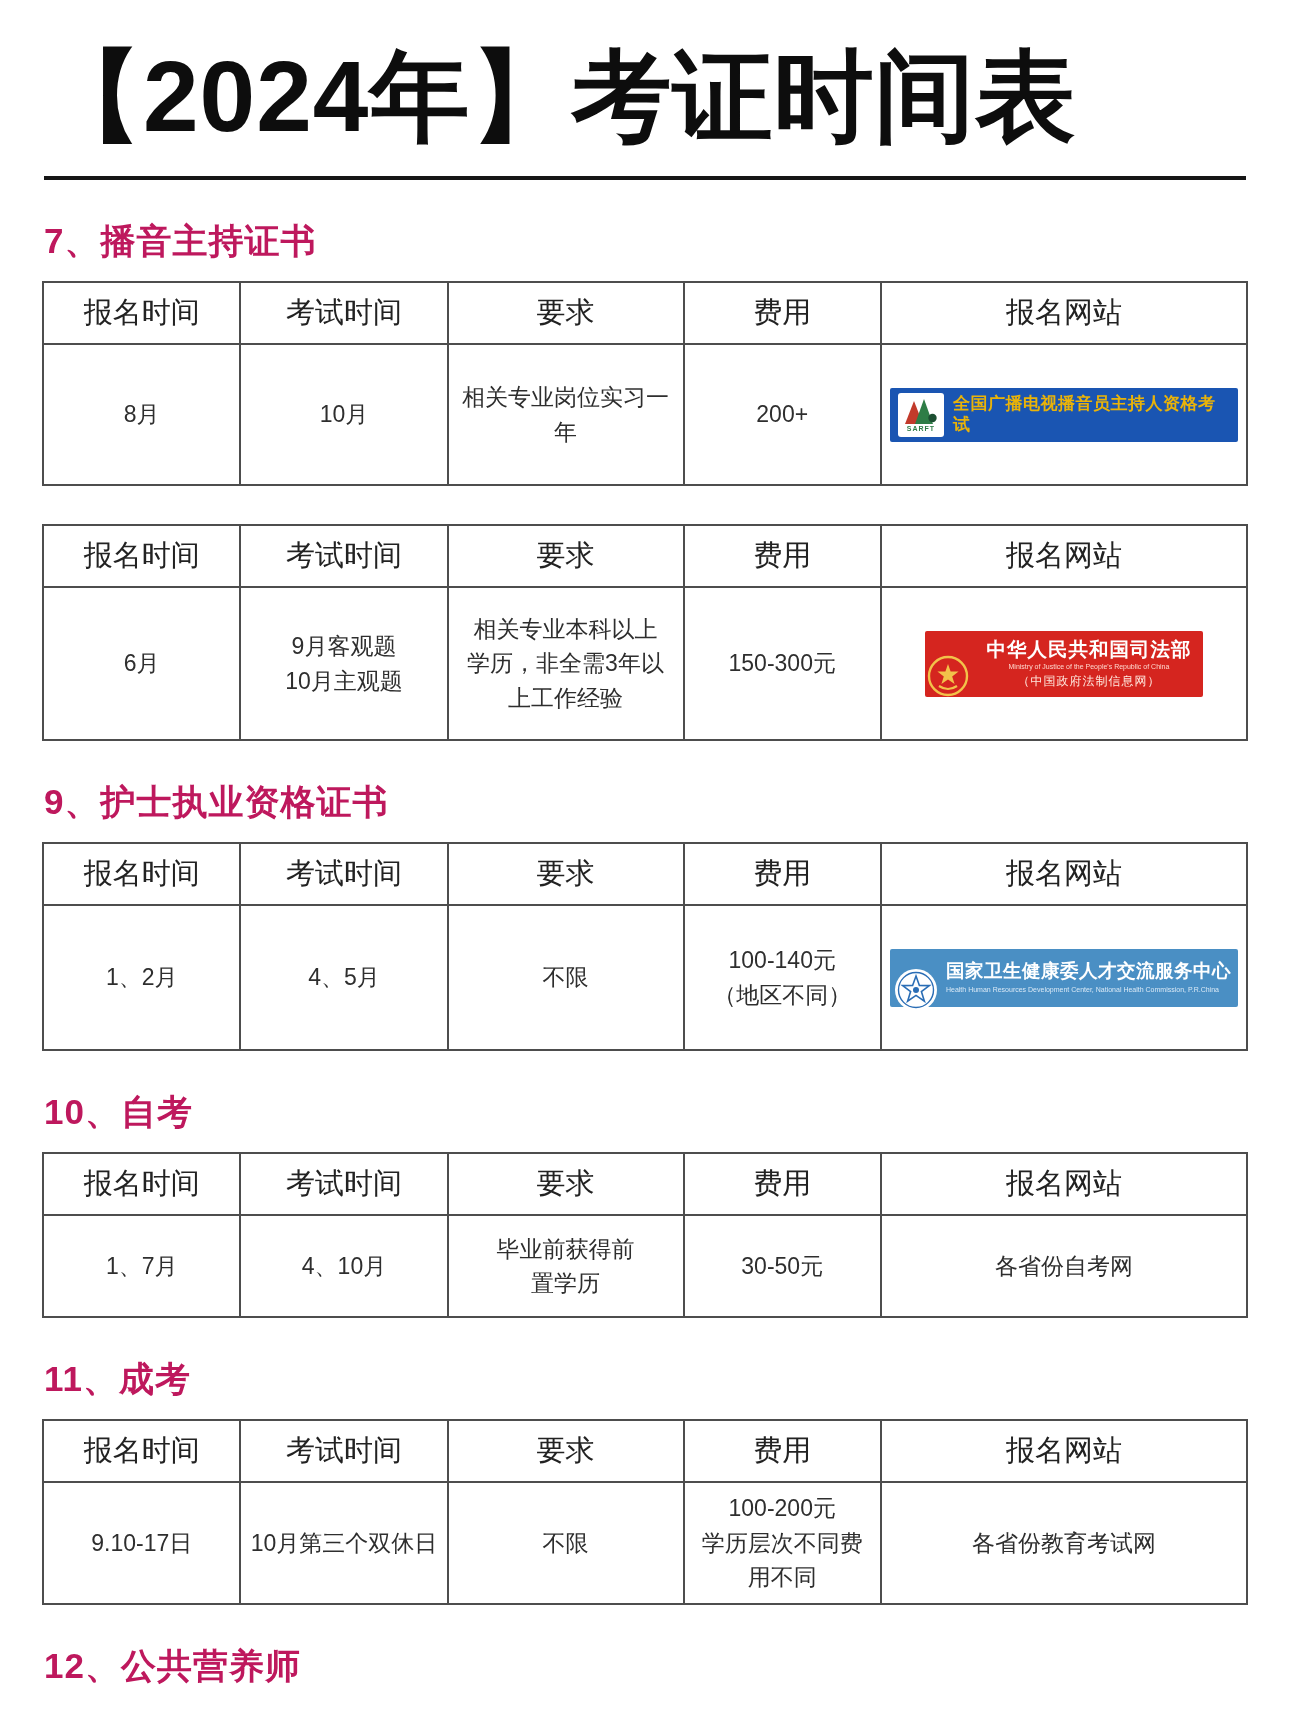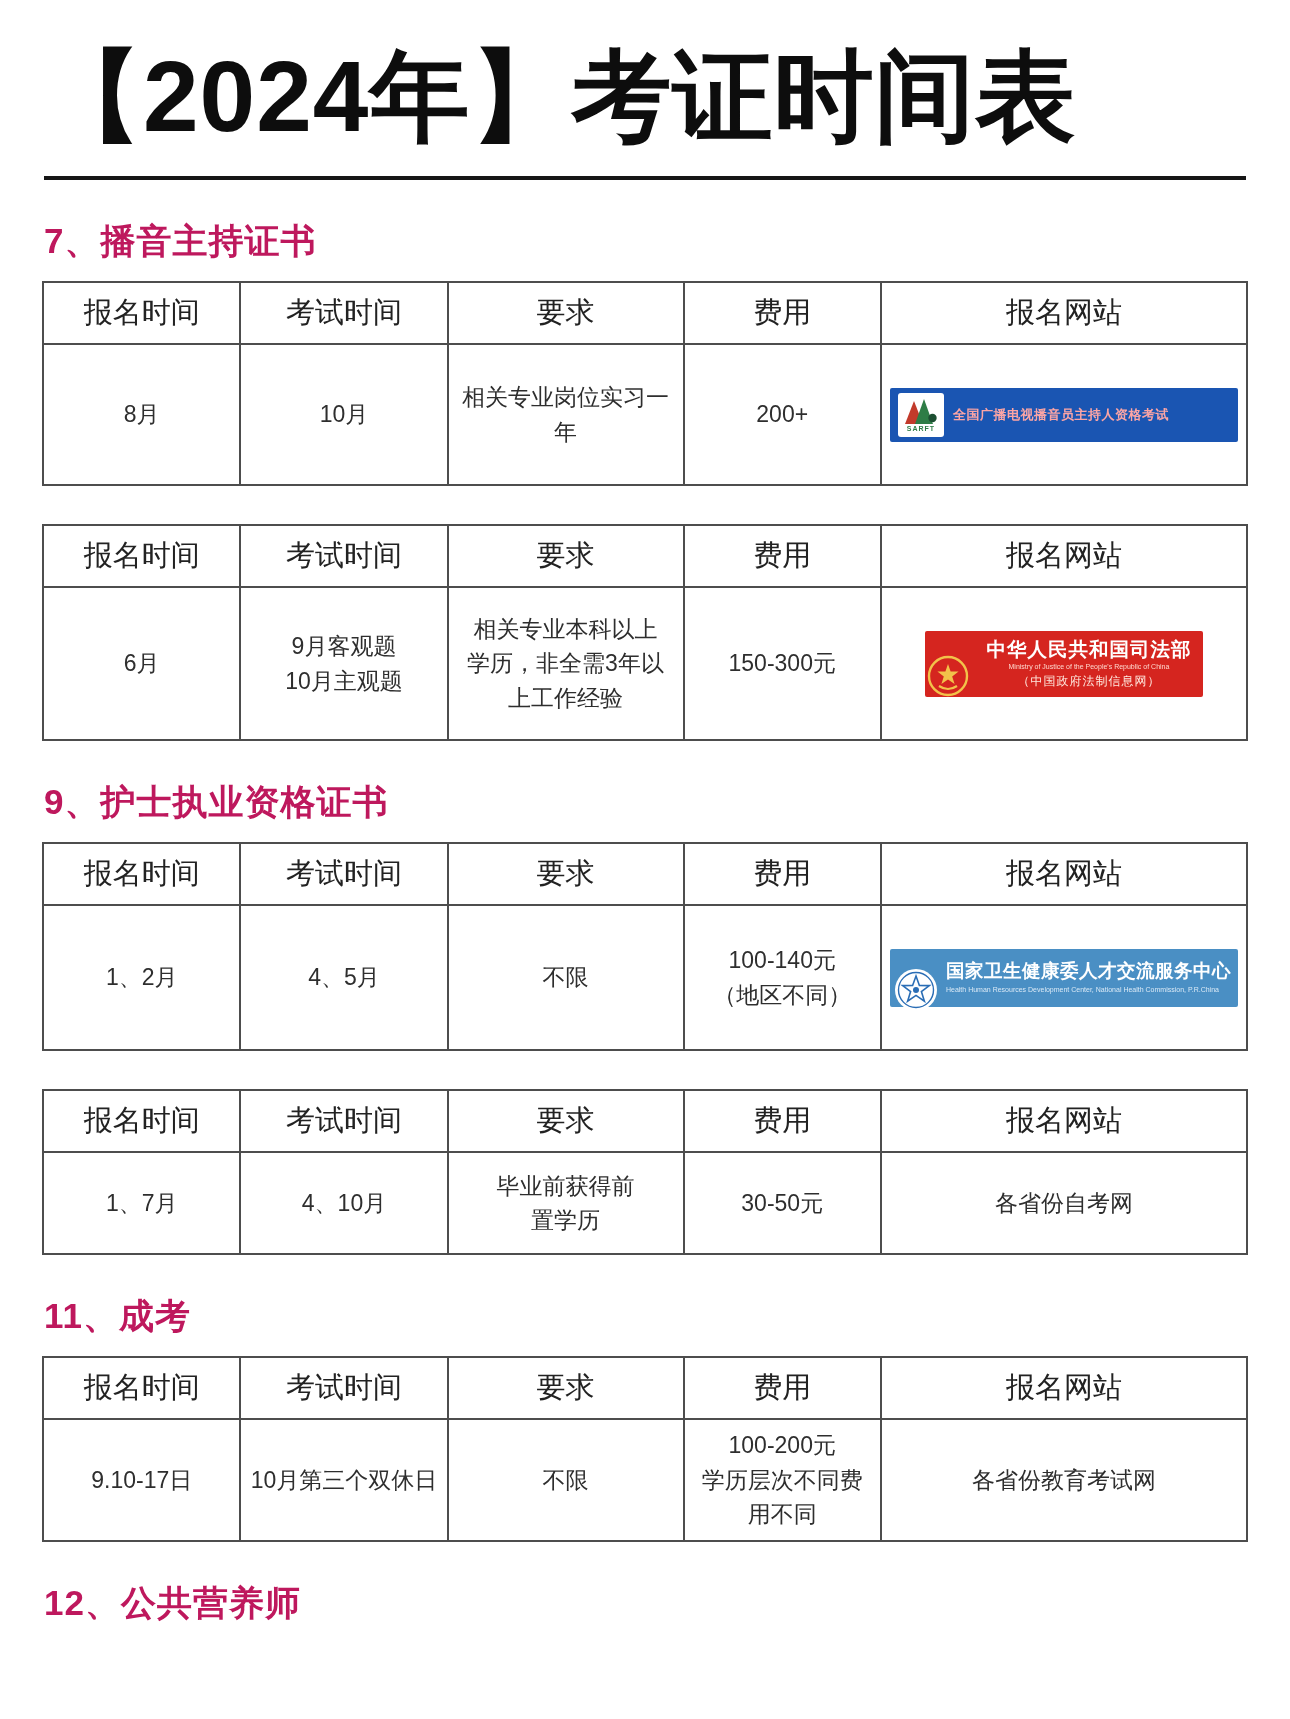--- a/index.html
+++ b/index.html
@@ -39,21 +39,21 @@
     display:flex;align-items:center;justify-content:flex-start;
     box-sizing:border-box;border-radius:2px;text-align:left;
   }
   .banner .txt{white-space:normal;}
   .banner-sarft{background:#1a55b2;height:54px;padding:5px 8px;gap:9px;width:100%;}
   .sarft-box{
     width:46px;height:44px;background:#fff;border-radius:3px;flex:0 0 auto;
     display:flex;flex-direction:column;align-items:center;justify-content:center;gap:1px;
   }
   .sarft-box em{font-style:normal;font-size:7px;font-weight:700;color:#2e7d46;letter-spacing:1px;line-height:1;}
-  .banner-sarft .txt{color:#fca5a5;font-size:13px;font-weight:700;letter-spacing:0.5px;line-height:1.2;}
+  .banner-sarft .txt{color:#eab308;font-size:17px;font-weight:700;letter-spacing:0.5px;line-height:1.2;}
   .banner-moj{
     background:#d5251f;height:66px;width:278px;margin:0 auto;padding:6px 2px;gap:8px;
   }
   .moj-text{display:flex;flex-direction:column;align-items:center;flex:1;line-height:1.15;}
   .moj-title{color:#fff;font-size:19.5px;font-weight:700;letter-spacing:1px;white-space:nowrap;}
   .moj-sub{color:#ffd8ce;font-size:7px;margin-top:2px;white-space:nowrap;}
   .moj-note{color:#ffe9df;font-size:12px;margin-top:4px;letter-spacing:1px;white-space:nowrap;}
   .banner-nhc{background:#4a8fc4;height:58px;width:100%;padding:5px 4px;gap:8px;}
   .nhc-text{display:flex;flex-direction:column;align-items:flex-start;line-height:1.1;}
   .nhc-title{color:#fff;font-size:18.5px;font-weight:700;letter-spacing:0.5px;white-space:nowrap;}
@@ -199,20 +199,21 @@
               <span class="nhc-sub">Health Human Resources Development Center, National Health Commission, P.R.China</span>
             </span>
           </div>
         </td>
       </tr>
         </tbody>
     </table>
   </section>
 
   <section class="cert">
+    <h2>10、自考</h2>
     <table class="cert-table">
       <colgroup>
           <col style="width:16.4%">
           <col style="width:17.2%">
           <col style="width:19.6%">
           <col style="width:16.4%">
           <col style="width:30.4%">
         </colgroup>
       <thead>
           <tr>

